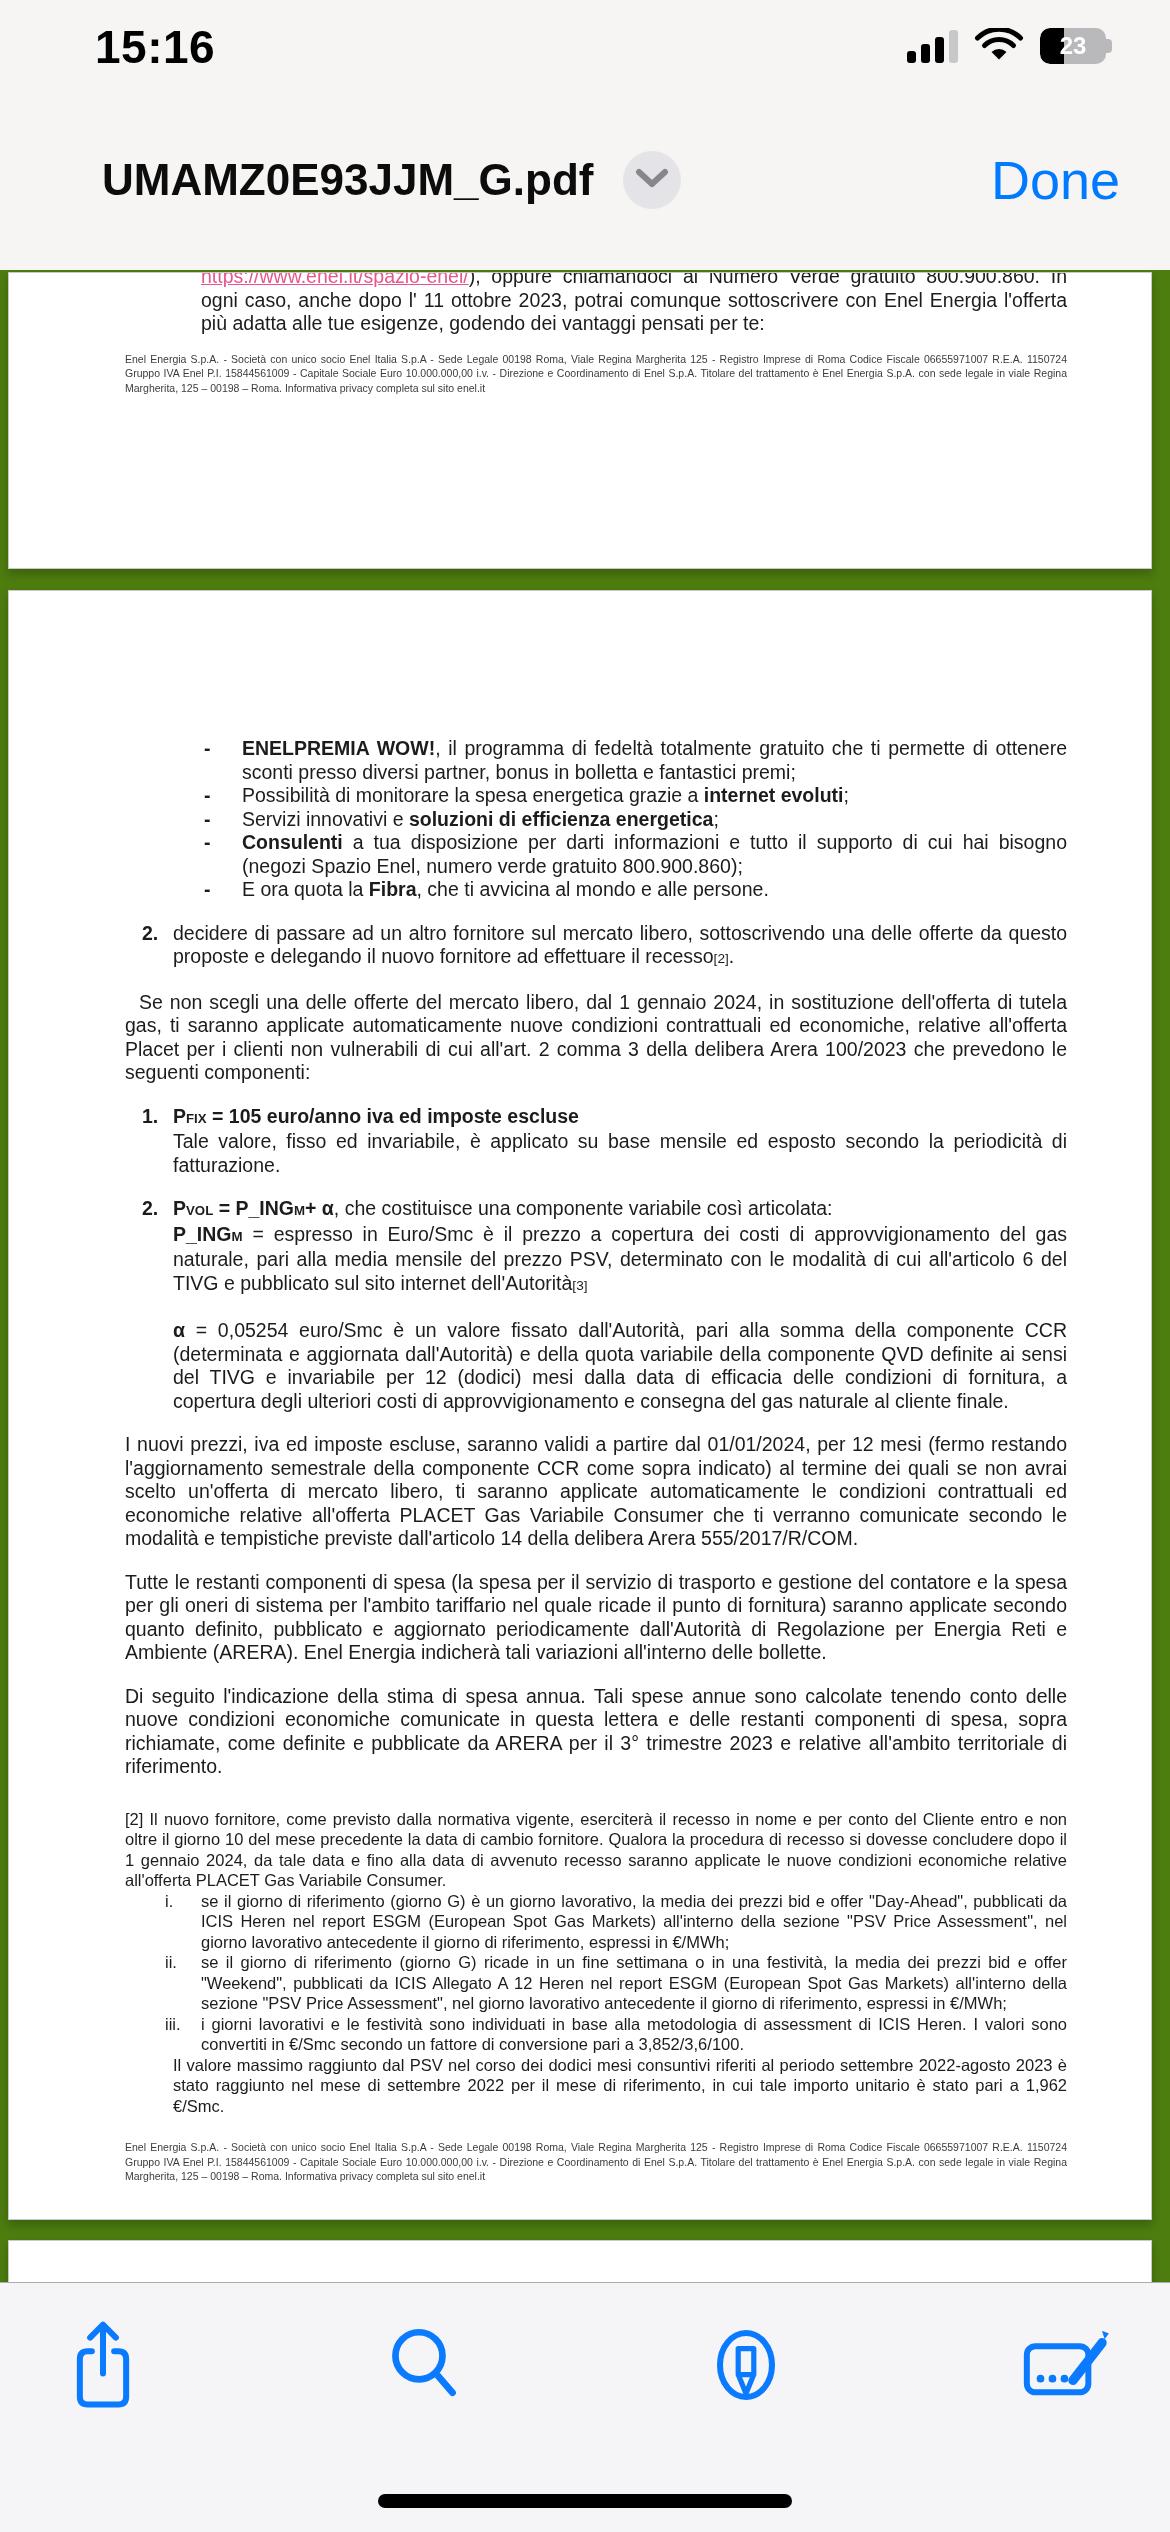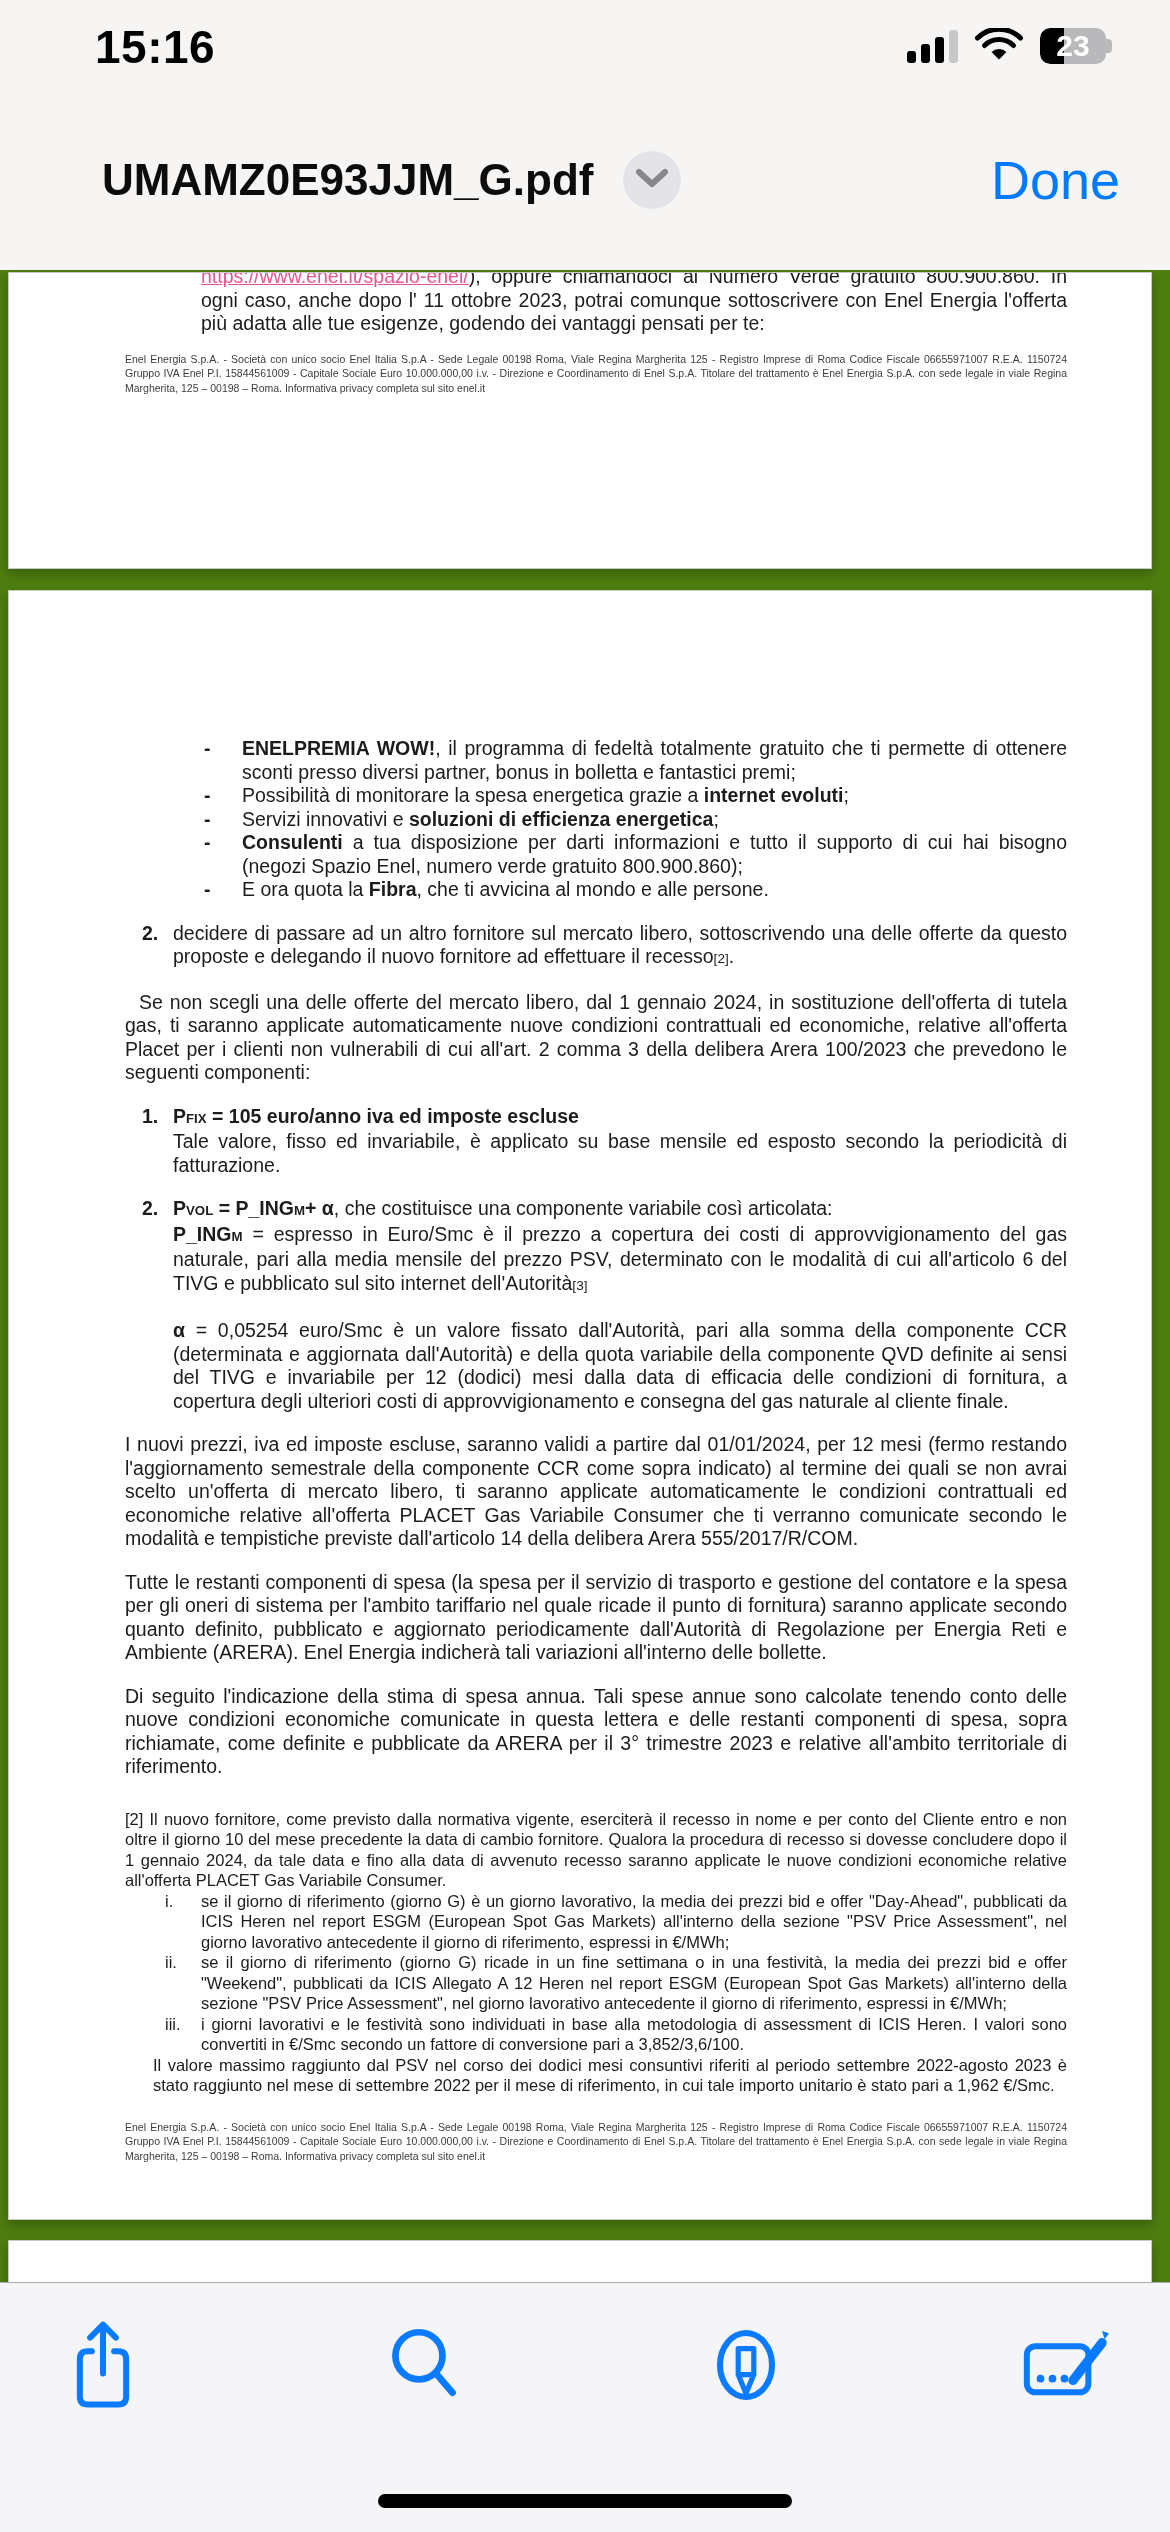--- a/index.html
+++ b/index.html
@@ -13,21 +13,21 @@
   .time{position:absolute;left:95px;top:20px;font-size:46px;font-weight:700;color:#000;letter-spacing:0.5px;}
   .status-icons{position:absolute;right:56px;top:28px;display:flex;align-items:center;gap:16px;}
   .sig{display:flex;align-items:flex-end;gap:5px;height:34px;}
   .sig i{display:block;width:9px;border-radius:3px;background:#000;}
   .sig i.dim{background:#c8c8ca;}
   .wifi svg{display:block;}
   .battery{position:relative;width:74px;height:36px;}
   .bat-body{position:absolute;left:0;top:0;width:66px;height:36px;border-radius:10px;background:#b9b9bb;overflow:hidden;}
   .bat-fill{position:absolute;left:0;top:0;bottom:0;width:36%;background:#000;border-radius:10px 0 0 10px;}
   .bat-num{position:absolute;left:0;top:0;width:66px;height:36px;display:flex;align-items:center;justify-content:center;
-    color:#fff;font-size:30px;font-weight:700;}
+    color:#fff;font-size:24px;font-weight:700;}
   .bat-nub{position:absolute;right:2px;top:11px;width:6px;height:14px;background:#b9b9bb;border-radius:0 4px 4px 0;}
   .nav{position:absolute;top:90px;left:0;width:1170px;height:180px;display:flex;align-items:center;
     padding:0 50px;box-sizing:border-box;z-index:6;}
   .nav-title{font-size:44px;font-weight:700;color:#0c0c0c;margin-left:52px;white-space:nowrap;}
   .chevron-btn{width:58px;height:58px;border-radius:50%;background:#e4e3e8;margin-left:30px;flex:none;
     display:flex;align-items:center;justify-content:center;cursor:pointer;}
   .done{margin-left:auto;font-size:54px;font-weight:500;color:#007aff;cursor:pointer;}
   
   .content{position:absolute;top:270px;left:0;width:1170px;height:2012px;background:#4d7c0f;overflow:hidden;z-index:1;}
   .page{position:absolute;left:8px;width:1144px;background:#ffffff;border:1px solid #c9c9c9;
@@ -52,21 +52,21 @@
   .hang{display:flex;margin-bottom:20px;}
   .hang .num{flex:none;width:48px;box-sizing:border-box;padding-left:17px;font-weight:700;}
   .hang .htext{flex:1;}
   .para{margin-bottom:20px;}
   .indent1{text-indent:14px;}
   .gap24{height:22px;}
   .footnotes{margin-top:30px;}
   .fn-item{display:flex;margin-left:40px;}
   .fn-inum{flex:none;width:36px;}
   .fn-itext{flex:1;}
-  .fn-close{margin-left:28px;}
+  .fn-close{margin-left:48px;}
   .page-footer{margin-top:24px;}
   
   .toolbar{position:absolute;top:2282px;left:0;width:1170px;height:250px;background:#f5f5f7;
     border-top:1px solid #ababaf;box-sizing:border-box;z-index:5;}
   .tb-icons{display:flex;justify-content:space-between;padding:34px 58px 0 58px;align-items:flex-start;}
   .tb-btn{width:90px;height:100px;display:flex;align-items:center;justify-content:center;cursor:pointer;}
   .home-indicator{position:absolute;left:378px;top:2494px;width:414px;height:14px;border-radius:8px;background:#000;z-index:7;}
 </style>
 </head>
 <body>

